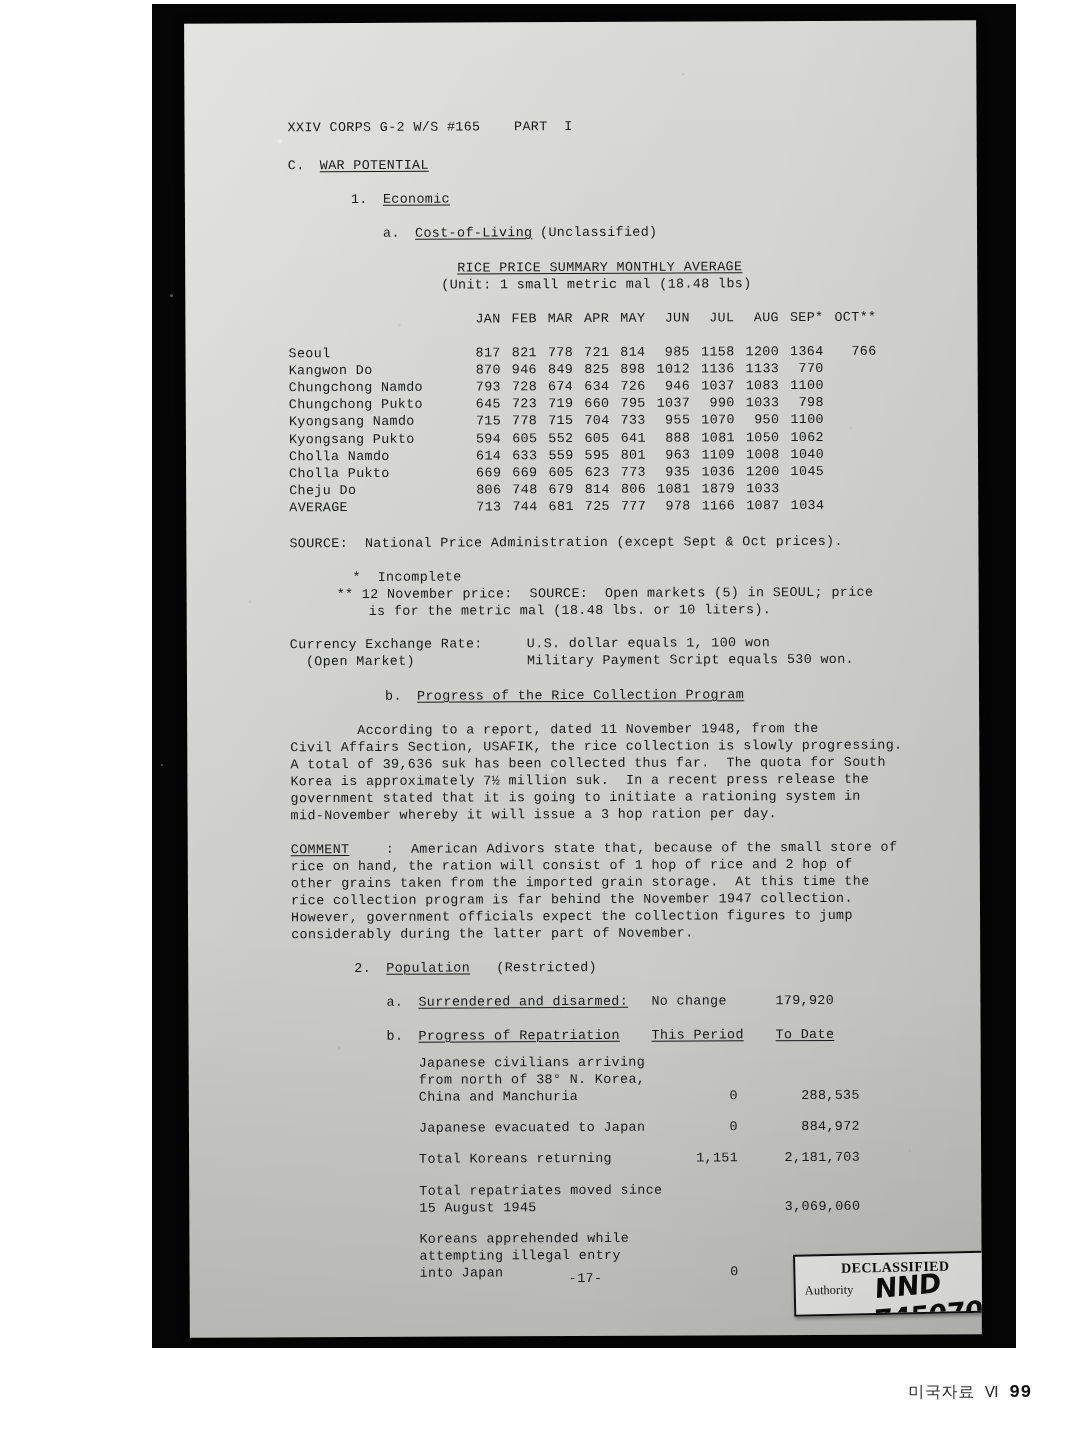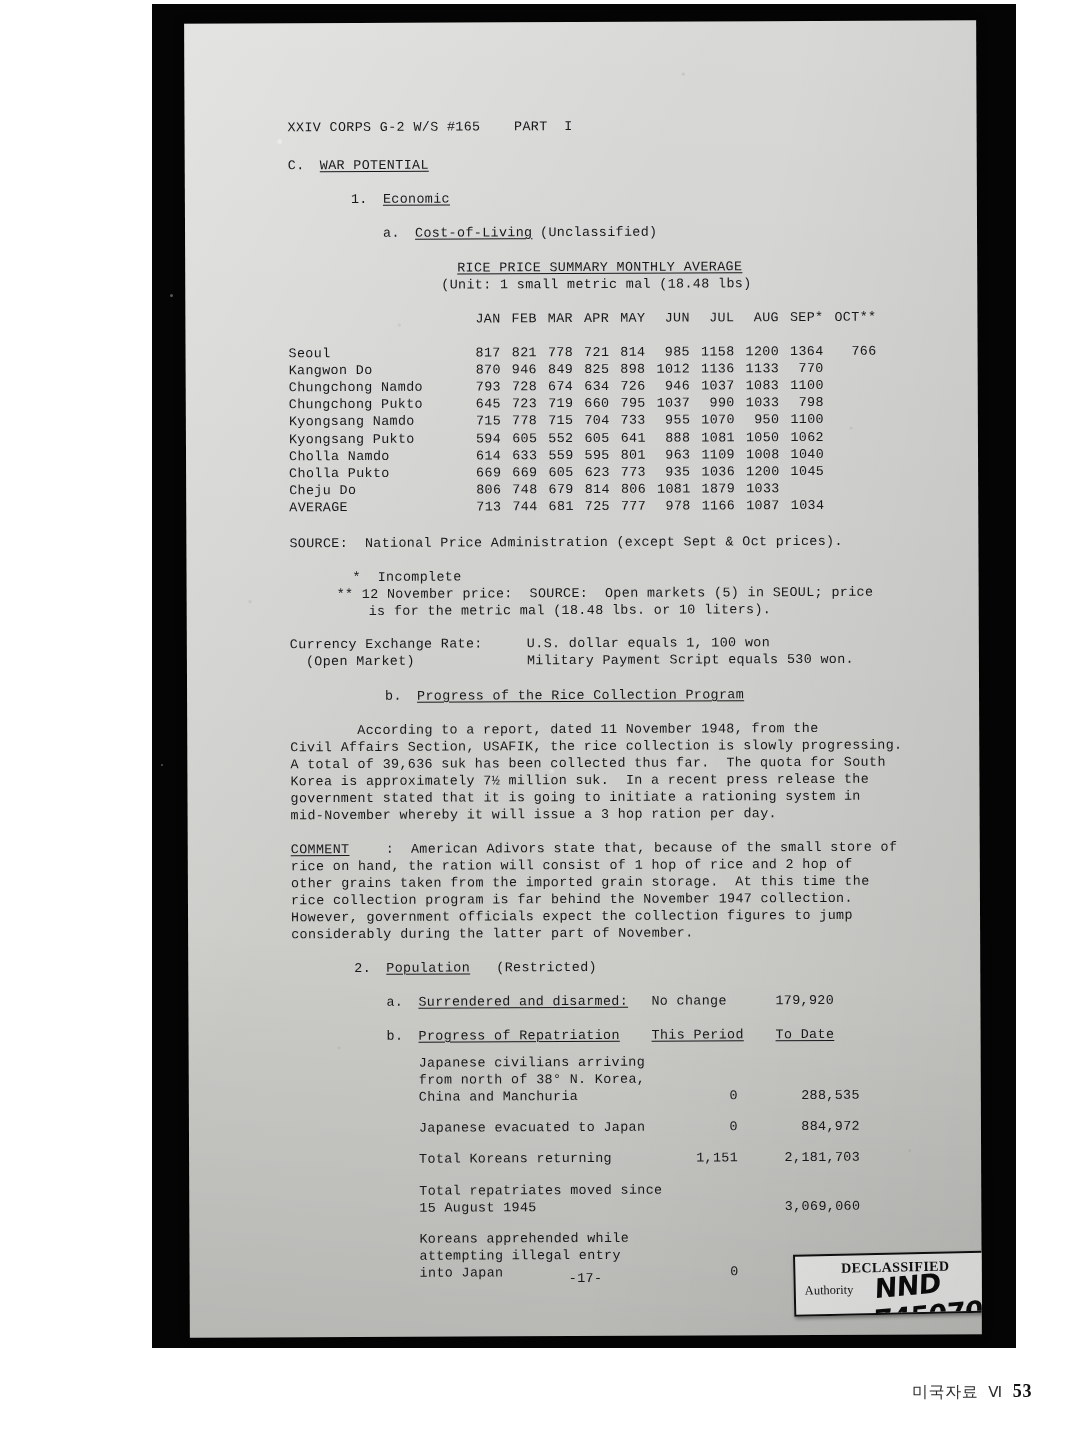--- a/index.html
+++ b/index.html
@@ -149,21 +149,21 @@
     color: #0b0b0b;
     transform: rotate(-4deg) skewX(-7deg);
     letter-spacing: -0.5px;
   }
 
   
   .footer {
     position: absolute;
     right: 48px;
     bottom: 36px;
-    font-family: Liberation Serif, serif;
+    font-family: Liberation Mono, monospace;
     font-size: 16px;
     color: #2b2b2b;
     letter-spacing: 0.6px;
     display: flex;
     align-items: baseline;
     gap: 10px;
   }
   .footer .vol { font-size: 15px; }
   .footer .pg { font-weight: bold; font-size: 18px; color: #111; }
 
@@ -429,14 +429,14 @@
       <div class="stamp-auth">Authority</div>
       <div class="stamp-number">NND 745070</div>
     </div>
 
   </div>
 </div>
 
 <div class="footer">
   <span>미국자료</span>
   <span class="vol">Ⅵ</span>
-  <span class="pg">53</span>
+  <span class="pg">99</span>
 </div>
 
 </body></html>

